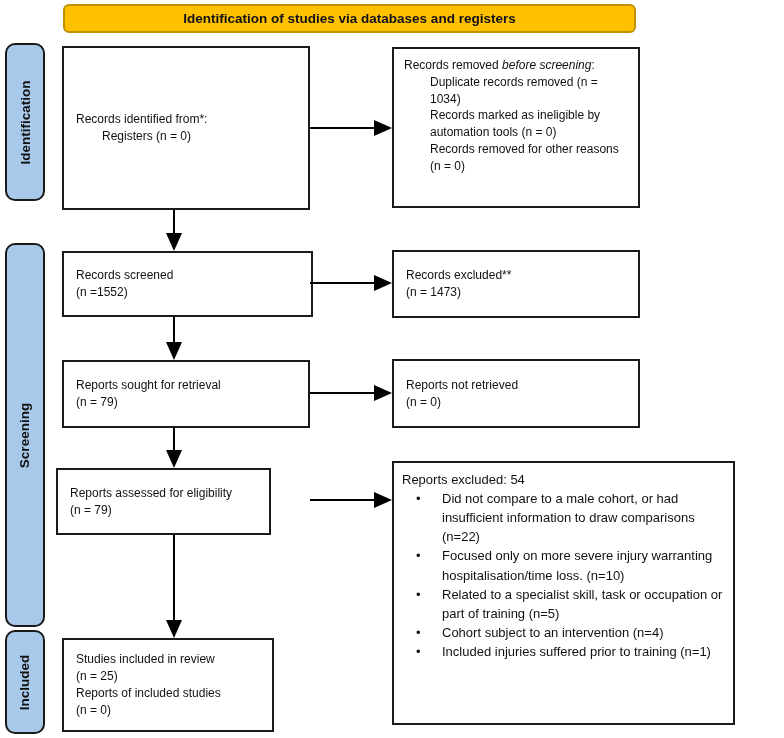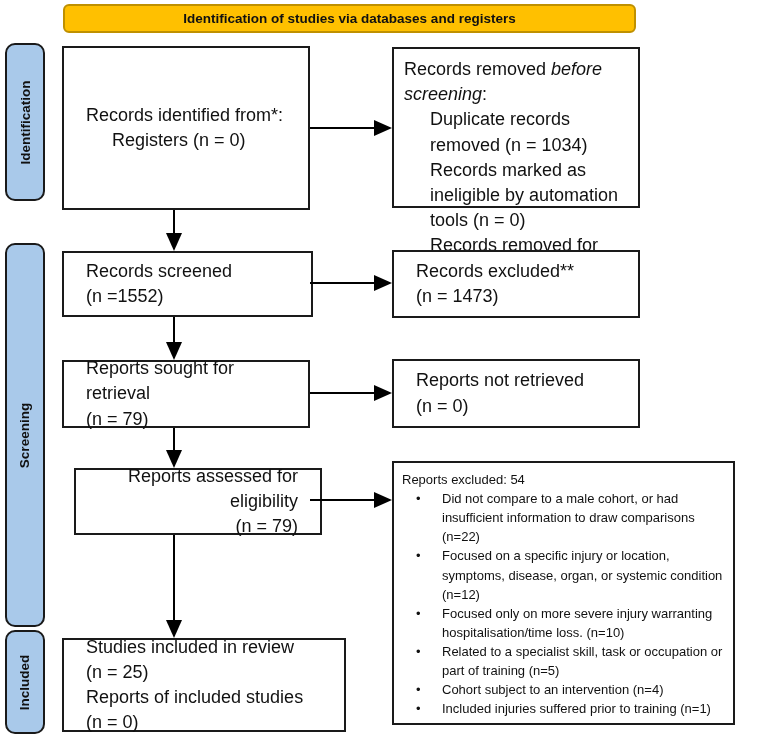--- a/index.html
+++ b/index.html
@@ -26,35 +26,35 @@
   .stage span {
     transform: rotate(-90deg); white-space: nowrap;
     font-weight: bold; font-size: 13.5px; color: #111;
   }
   .stage-identification { top: 43px;  height: 158px; }
   .stage-screening      { top: 243px; height: 384px; }
   .stage-included       { top: 630px; height: 104px; }
 
   .box {
     background: #ffffff; border: 2px solid #1a1a1a;
-    font-size: 18px; line-height: 1.4; color: #111;
+    font-size: 12px; line-height: 1.4; color: #111;
   }
-  .center-v { display: flex; flex-direction: column; justify-content: center; padding: 6px 22px; }
+  .center-v { display: flex; flex-direction: column; justify-content: center; padding: 6px 12px; }
   .top-v    { padding: 8px 10px 6px 10px; }
   .indent   { margin-left: 26px; }
 
   .box-identified      { left: 62px;  top: 46px;  width: 248px; height: 164px; }
   .box-removed         { left: 392px; top: 47px;  width: 248px; height: 161px; }
   .box-screened        { left: 62px;  top: 251px; width: 251px; height: 66px; }
   .box-rec-excluded    { left: 392px; top: 250px; width: 248px; height: 68px; }
   .box-sought          { left: 62px;  top: 360px; width: 248px; height: 68px; }
   .box-not-retrieved   { left: 392px; top: 359px; width: 248px; height: 69px; }
-  .box-assessed        { left: 74px;  top: 468px; width: 248px; height: 67px; text-align: right; }
+  .box-assessed        { left: 56px;  top: 468px; width: 215px; height: 67px; }
   .box-rep-excluded    { left: 392px; top: 461px; width: 343px; height: 264px; font-size: 13px; line-height: 1.47; padding: 7px 4px 6px 8px; }
-  .box-included        { left: 62px;  top: 638px; width: 284px; height: 94px; }
+  .box-included        { left: 62px;  top: 638px; width: 212px; height: 94px; }
 
   .reasons { margin: 0; padding: 0; list-style: none; }
   .reasons li { position: relative; padding-left: 40px; }
   .reasons li::before { content: "\2022"; position: absolute; left: 14px; }
 
   .arrow-layer { left: 0; top: 0; width: 784px; height: 738px; pointer-events: none; }
 </style>
 </head>
 <body>
 
@@ -106,21 +106,20 @@
 
 <div class="abs box center-v box-assessed">
   <div>Reports assessed for eligibility</div>
   <div>(n = 79)</div>
 </div>
 
 <div class="abs box box-rep-excluded">
   <div>Reports excluded: 54</div>
   <ul class="reasons">
     <li>Did not compare to a male cohort, or had insufficient information to draw comparisons (n=22)</li>
-    <li>Focused on a specific injury or location, symptoms, disease, organ, or systemic condition (n=12)</li>
     <li>Focused only on more severe injury warranting hospitalisation/time loss. (n=10)</li>
     <li>Related to a specialist skill, task or occupation or part of training (n=5)</li>
     <li>Cohort subject to an intervention (n=4)</li>
     <li>Included injuries suffered prior to training (n=1)</li>
   </ul>
 </div>
 
 <div class="abs box center-v box-included">
   <div>Studies included in review</div>
   <div>(n = 25)</div>

